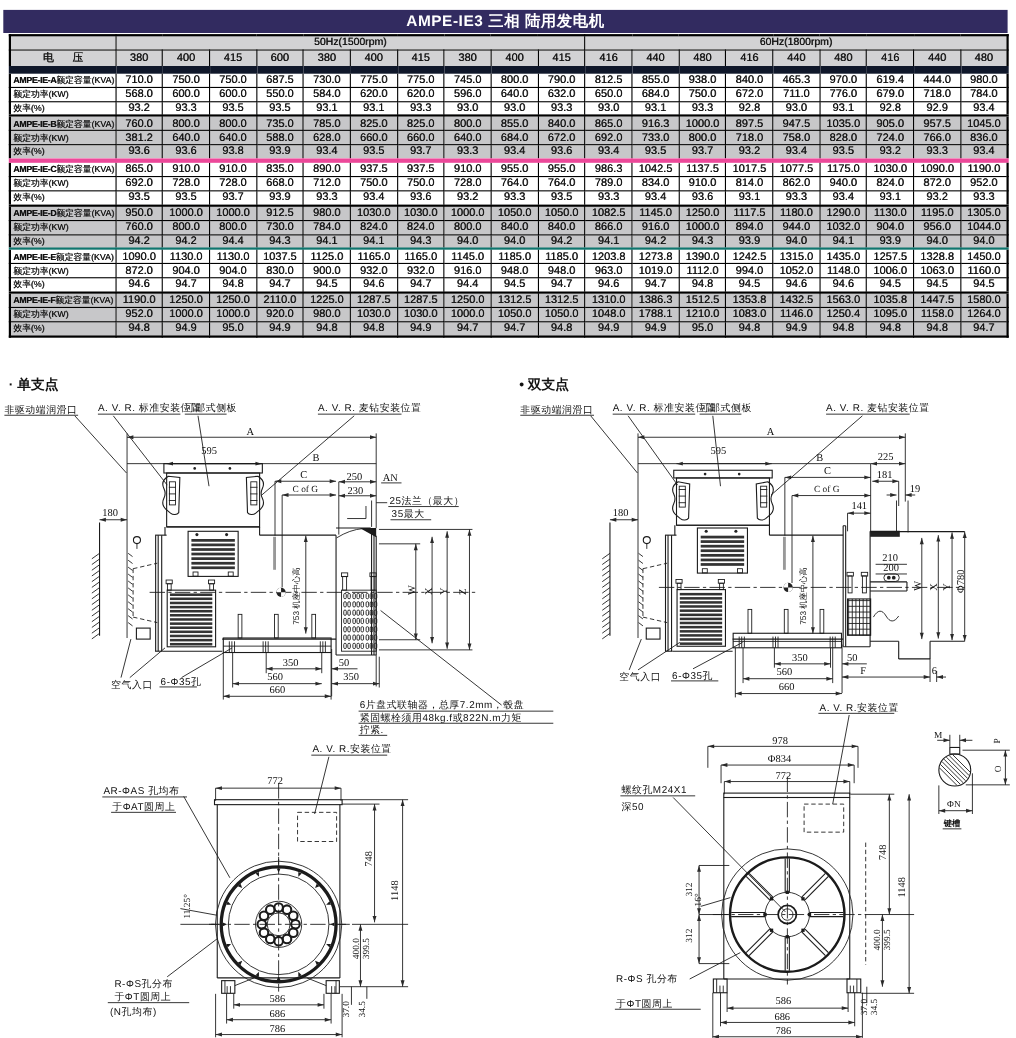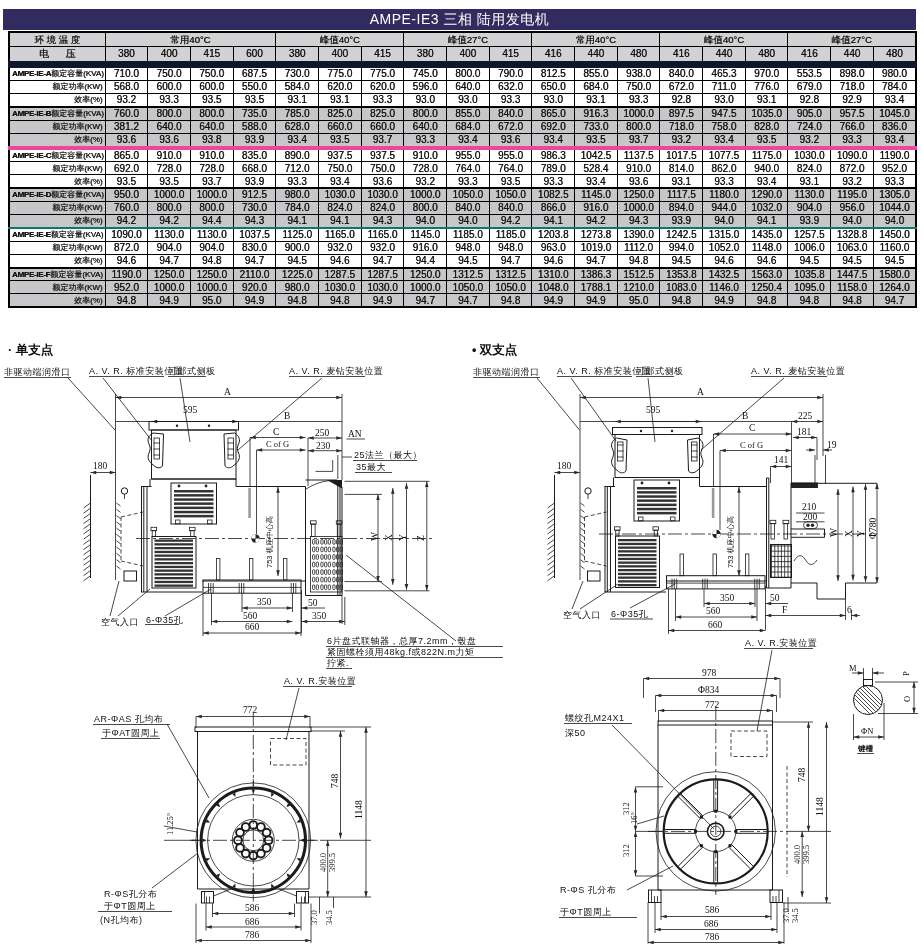--- a/index.html
+++ b/index.html
@@ -1,26 +1,26 @@
 <!DOCTYPE html>
 <html><head><meta charset="utf-8"><style>
 html,body{margin:0;padding:0;background:#fff;width:924px;height:944px;overflow:hidden}
 body{font-family:"Liberation Sans",sans-serif;position:relative}
 #bar{position:absolute;left:3px;top:9px;width:913px;height:21px;background:#322b60;color:#fff;
- font-size:14px;font-weight:normal;text-align:center;line-height:21px;letter-spacing:.5px}
+ font-size:14px;font-weight:bold;text-align:center;line-height:21px;letter-spacing:.5px}
 #tblw{position:absolute;left:8px;top:31px;width:908px}
 table{border-collapse:collapse;table-layout:fixed;width:908px;font-size:10px;color:#111}
 td{border:1px solid #000;text-align:center;padding:0;overflow:hidden;white-space:nowrap;height:11.9px;line-height:11.5px;text-shadow:0.35px 0 0 #333}
 tr.hd td{background:#d2d2d4;font-size:9.5px;height:11.4px}
 tr.hd2 td{height:12.9px}
 tr.hd3 td{height:13px}
 tr.hd4 td{height:14.3px;font-size:10px;border-bottom:7px solid #0f172a}
 tr.g td{background:#c7c7c9}
 td.lb{text-align:left;padding:0 2px;font-size:9px}
-.lbw{display:flex;justify-content:space-between;align-items:center;width:100%}
+.lbw{display:flex;align-items:center;width:100%}
 table{border:2px solid #000}
 .mn{font-weight:bold;font-size:8px;letter-spacing:-.3px;white-space:nowrap}
 .pn{font-size:8px;white-space:nowrap}
 </style></head><body>
 
 <div id="bar">AMPE-IE3 三相 陆用发电机</div>
 
 <div id="tblw">
     <table>
 <colgroup>
@@ -39,28 +39,24 @@
         <col style="width:42.68px">
         <col style="width:42.68px">
         <col style="width:42.68px">
         <col style="width:42.68px">
         <col style="width:42.68px">
         <col style="width:42.68px">
         <col style="width:42.68px">
         <col style="width:42.68px">
       </colgroup>
 <tbody>
-<tr class="hd hd2">
-          <td>环 境 温 度</td>
-          <td colspan="4">常用40°C</td>
-          <td colspan="3">峰值40°C</td>
-          <td colspan="3">峰值27°C</td>
-          <td colspan="3">常用40°C</td>
-          <td colspan="3">峰值40°C</td>
-          <td colspan="3">峰值27°C</td>
+        <tr class="hd">
+          <td></td>
+          <td colspan="10">50Hz(1500rpm)</td>
+          <td colspan="9">60Hz(1800rpm)</td>
         </tr>
 <tr class="hd hd4">
           <td>电&nbsp;&nbsp;&nbsp;&nbsp;&nbsp;&nbsp;压</td>
           <td>380</td>
           <td>400</td>
           <td>415</td>
           <td>600</td>
           <td>380</td>
           <td>400</td>
           <td>415</td>
@@ -93,22 +89,22 @@
           <td>775.0</td>
           <td>745.0</td>
           <td>800.0</td>
           <td>790.0</td>
           <td>812.5</td>
           <td>855.0</td>
           <td>938.0</td>
           <td>840.0</td>
           <td>465.3</td>
           <td>970.0</td>
-          <td>553.5</td>
-          <td>898.0</td>
+          <td>619.4</td>
+          <td>444.0</td>
           <td>980.0</td>
         </tr>
 <tr>
           <td class="lb">
             <span class="lbw">
               <span></span>
               <span class="pn">额定功率(KW)</span>
             </span>
           </td>
           <td>568.0</td>
@@ -277,21 +273,21 @@
           <td>728.0</td>
           <td>728.0</td>
           <td>668.0</td>
           <td>712.0</td>
           <td>750.0</td>
           <td>750.0</td>
           <td>728.0</td>
           <td>764.0</td>
           <td>764.0</td>
           <td>789.0</td>
-          <td>528.4</td>
+          <td>834.0</td>
           <td>910.0</td>
           <td>814.0</td>
           <td>862.0</td>
           <td>940.0</td>
           <td>824.0</td>
           <td>872.0</td>
           <td>952.0</td>
         </tr>
 <tr>
           <td class="lb">

